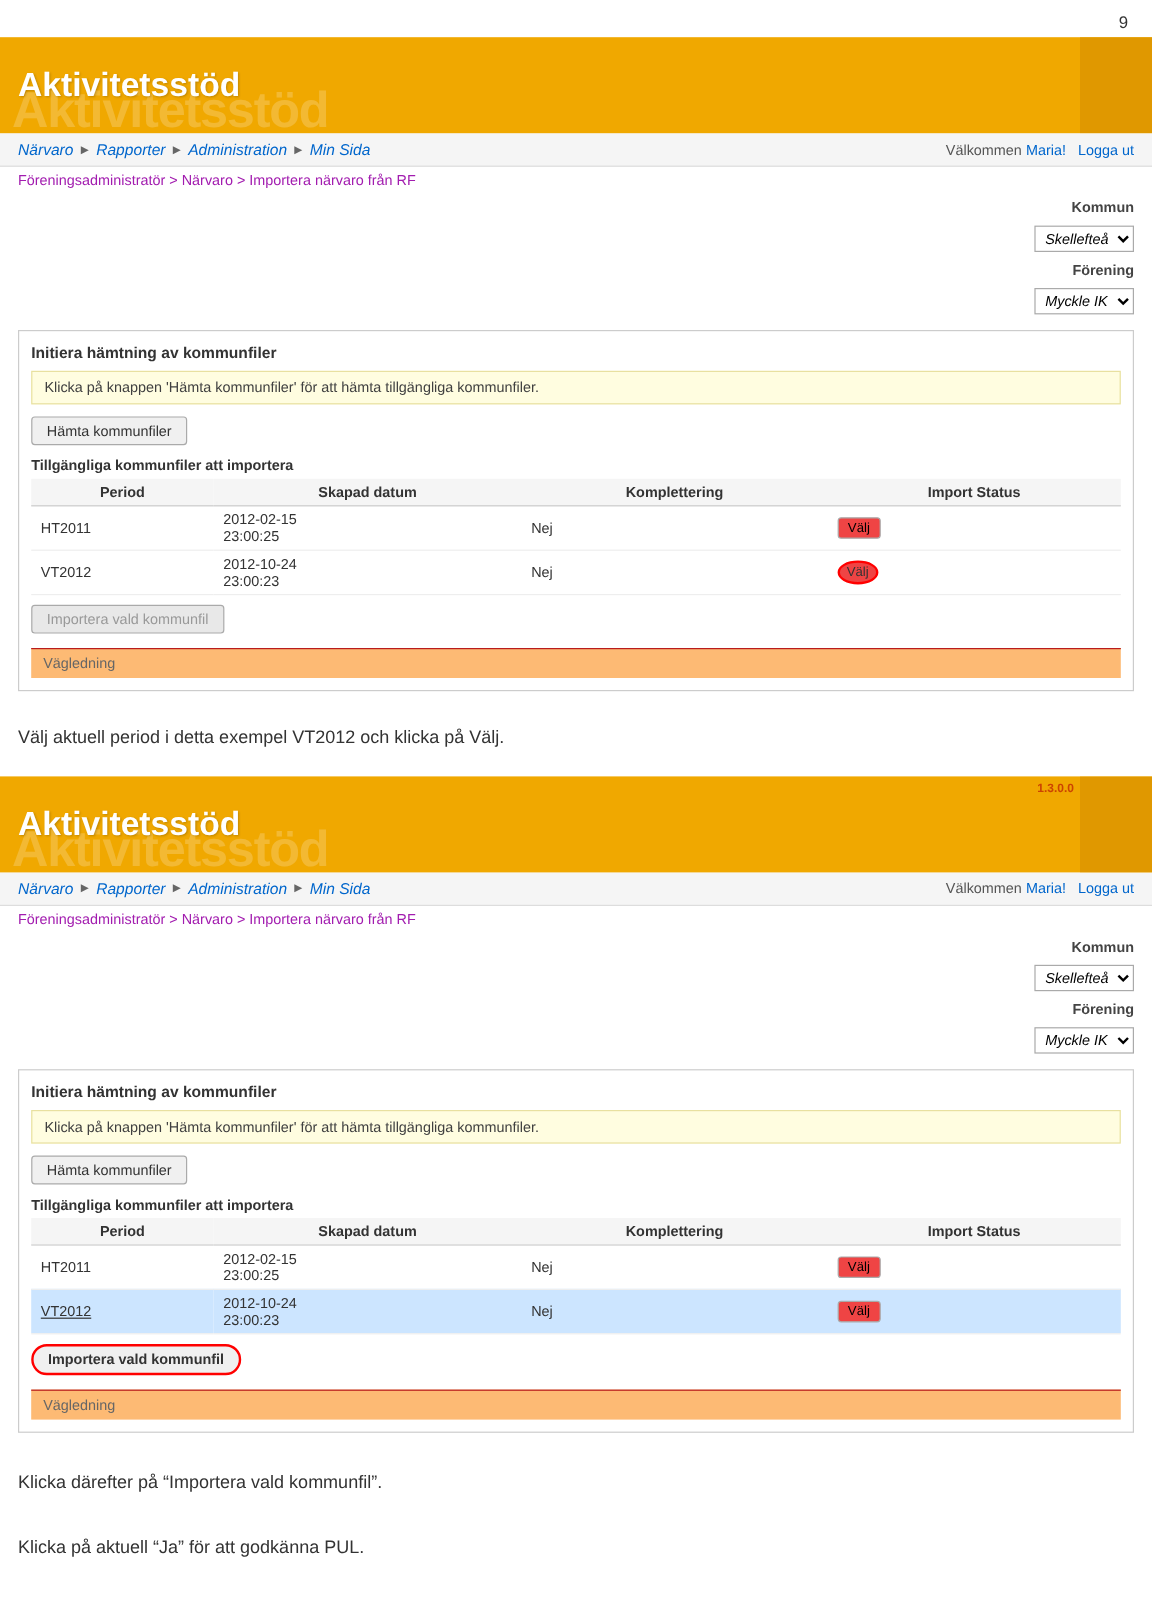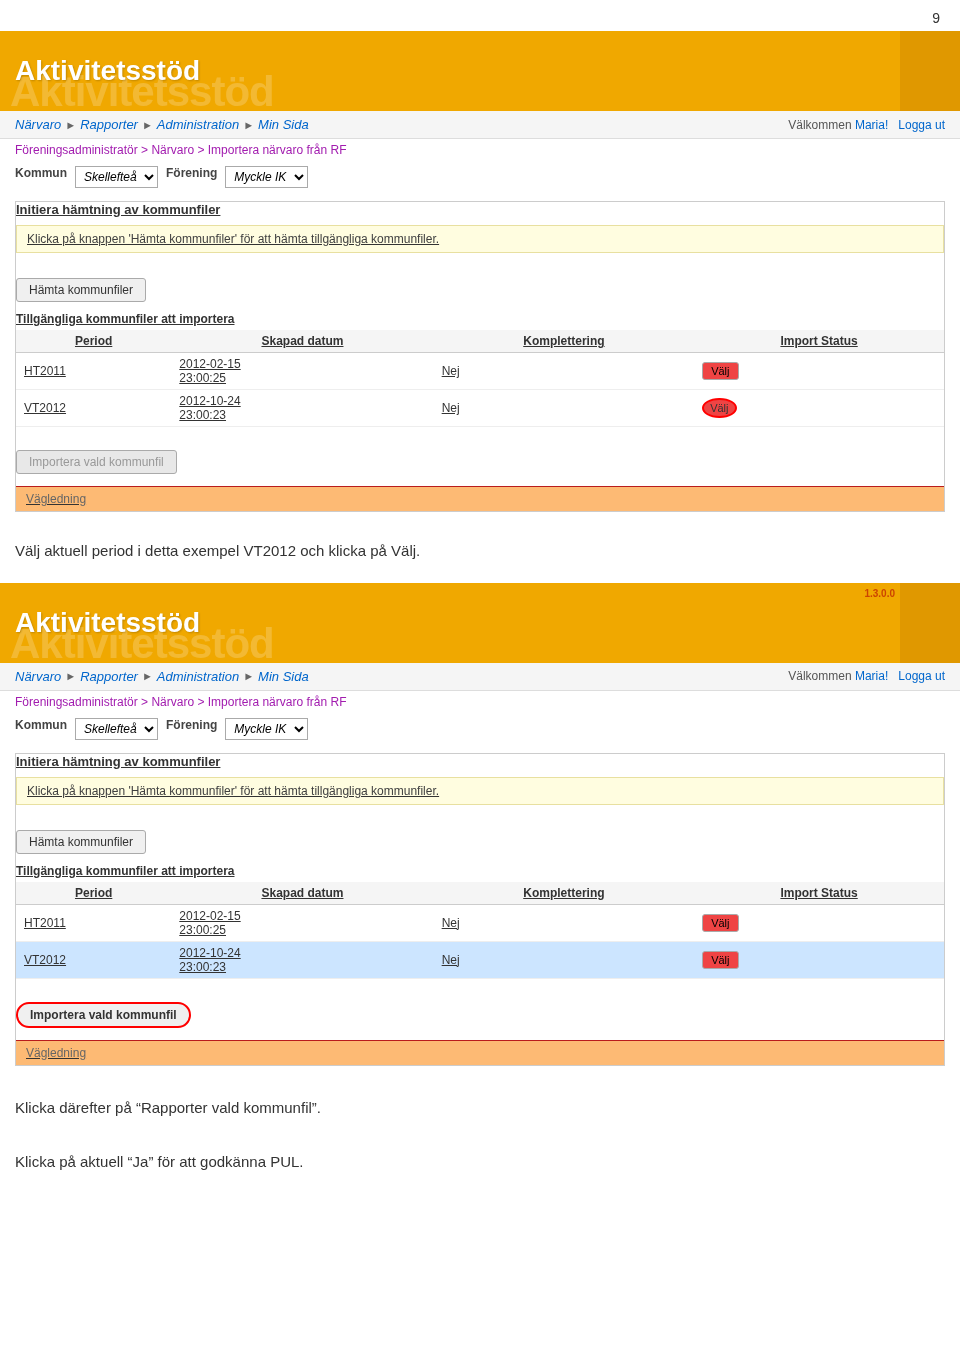--- a/index.html
+++ b/index.html
@@ -93,42 +93,43 @@
     .breadcrumb {
       padding: 4px 15px;
       font-size: 12px;
       color: #a21caf;
     }
 
     
     .filter-row {
       padding: 5px 15px;
       display: flex;
-      align-items: flex-start;
+      align-items: flex-end;
       gap: 8px;
       font-size: 12px;
+      flex-direction: column;
     }
     .filter-row label {
       font-weight: bold;
       color: #444;
     }
     .filter-select {
       padding: 2px 4px;
       font-size: 12px;
       border: 1px solid #aaa;
       background: #fff;
       font-style: italic;
     }
 
     
     .content-card {
       margin: 8px 15px;
       border: 1px solid #ccc;
       background: #fff;
-      text-decoration: underline;
+      padding: 10px;
     }
     .card-title {
       font-weight: bold;
       font-size: 13px;
       margin-bottom: 8px;
       color: #333;
     }
     .info-box {
       background: #fffde0;
       border: 1px solid #e8e0a0;
@@ -139,21 +140,20 @@
     }
     .btn {
       display: inline-block;
       padding: 4px 12px;
       font-size: 12px;
       border: 1px solid #aaa;
       background: #f0f0f0;
       cursor: pointer;
       border-radius: 3px;
       color: #333;
-      margin-top: 15px;
     }
     .btn-import {
       background: #e8e8e8;
       border: 1px solid #aaa;
       color: #555;
     }
 
     
     .available-title {
       font-weight: bold;
@@ -406,16 +406,16 @@
     <div style="margin-top:8px;">
       <button class="btn" style="border: 2px solid red; border-radius: 20px; background: #f0f0f0; color: #333; font-weight: bold;">Importera vald kommunfil</button>
     </div>
 
     <div class="guidance-bar">Vägledning</div>
   </div>
 
 </div>
 
 <div class="bottom-text">
-  <p>Klicka därefter på “Rapporter vald kommunfil”.</p>
+  <p>Klicka därefter på “Importera vald kommunfil”.</p>
   <br>
   <p>Klicka på aktuell “Ja” för att godkänna PUL.</p>
 </div>
 
 </body></html>

